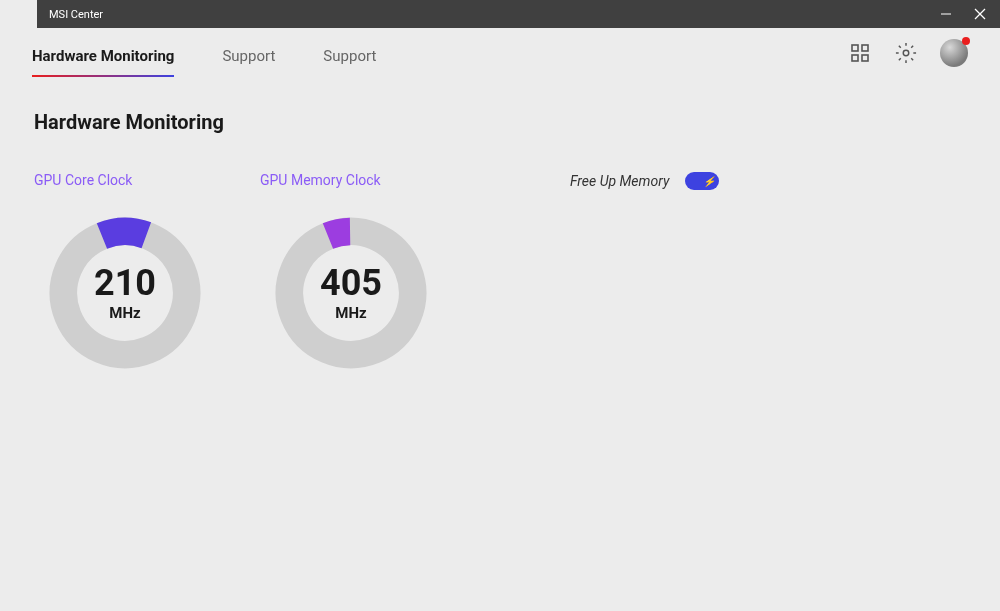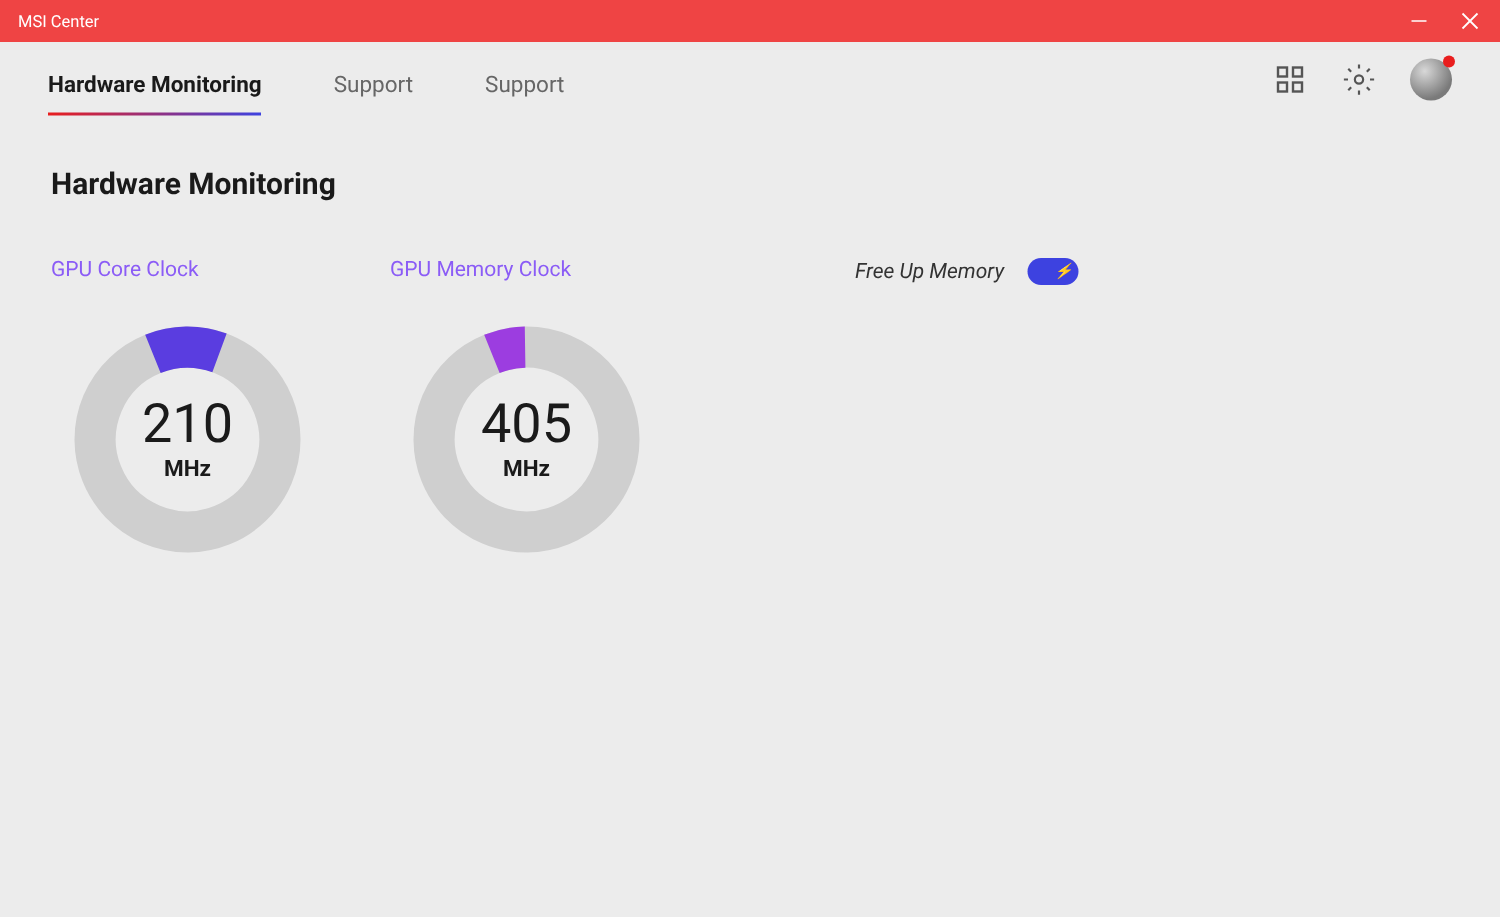--- a/index.html
+++ b/index.html
@@ -1,18 +1,18 @@
 <!DOCTYPE html>
 <html><head>
   <meta charset="utf-8">
   <style>
     * { margin: 0; padding: 0; box-sizing: border-box; font-family: -apple-system, BlinkMacSystemFont, 'Segoe UI', Roboto, sans-serif; }
     body { width: 1000px; height: 611px; background: #ececec; overflow: hidden; }
     
-    .titlebar { height: 28px; background: #ef4444; display: flex; align-items: center; justify-content: space-between; padding: 0 12px; }
+    .titlebar { height: 28px; background: #404040; display: flex; align-items: center; justify-content: space-between; padding: 0 12px; margin-left: 37px; }
     .titlebar-title { color: #fff; font-size: 11px; font-weight: 400; }
     .titlebar-controls { display: flex; gap: 18px; align-items: center; }
     .titlebar-btn { width: 16px; height: 16px; display: flex; align-items: center; justify-content: center; cursor: pointer; }
     
     .header { height: 50px; background: #ececec; display: flex; align-items: center; justify-content: space-between; padding: 0 32px; border-bottom: 1px solid transparent; }
     .tabs { display: flex; gap: 48px; align-items: flex-end; height: 100%; }
     .tab { font-size: 15px; color: #666; cursor: pointer; padding-bottom: 12px; position: relative; }
     .tab.active { font-weight: 700; color: #1a1a1a; }
     .tab.active::after { content: ''; position: absolute; bottom: 0; left: 0; right: 0; height: 2px; background: linear-gradient(90deg, #e91e1e 0%, #3d42e0 100%); }
     .header-icons { display: flex; gap: 22px; align-items: center; }
@@ -24,21 +24,21 @@
     .page-title { font-size: 20px; font-weight: 700; color: #1a1a1a; margin-bottom: 38px; }
     
     .row { display: flex; gap: 0; margin-bottom: 50px; }
     .metric-block { width: 226px; }
     .metric-block.wide { width: 270px; }
     .metric-label { font-size: 14px; color: #8b5cf6; margin-bottom: 24px; }
     
     .gauge-wrap { width: 162px; height: 162px; position: relative; margin-left: 10px; }
     .gauge-wrap svg { width: 100%; height: 100%; transform: rotate(-112deg); }
     .gauge-center { position: absolute; top: 50%; left: 50%; transform: translate(-50%, -50%); text-align: center; }
-    .gauge-value { font-size: 36px; font-weight: 400; color: #1a1a1a; line-height: 1; }
+    .gauge-value { font-size: 36px; font-weight: 700; color: #1a1a1a; line-height: 1; }
     .gauge-unit { font-size: 15px; font-weight: 700; color: #1a1a1a; margin-top: 3px; }
     
     .freemem { display: flex; align-items: center; gap: 16px; }
     .freemem-label { font-size: 14px; color: #333; }
     .toggle { width: 34px; height: 18px; border-radius: 9px; background: #3d42e0; position: relative; cursor: pointer; display: flex; align-items: center; justify-content: flex-end; padding: 0 4px; }
     .toggle-bolt { color: #fff; font-size: 10px; }
     
     .usage-block { width: 226px; }
     .usage-label { font-size: 14px; color: #333; margin-bottom: 28px; }
     .usage-value-row { text-align: center; margin-bottom: 14px; }

